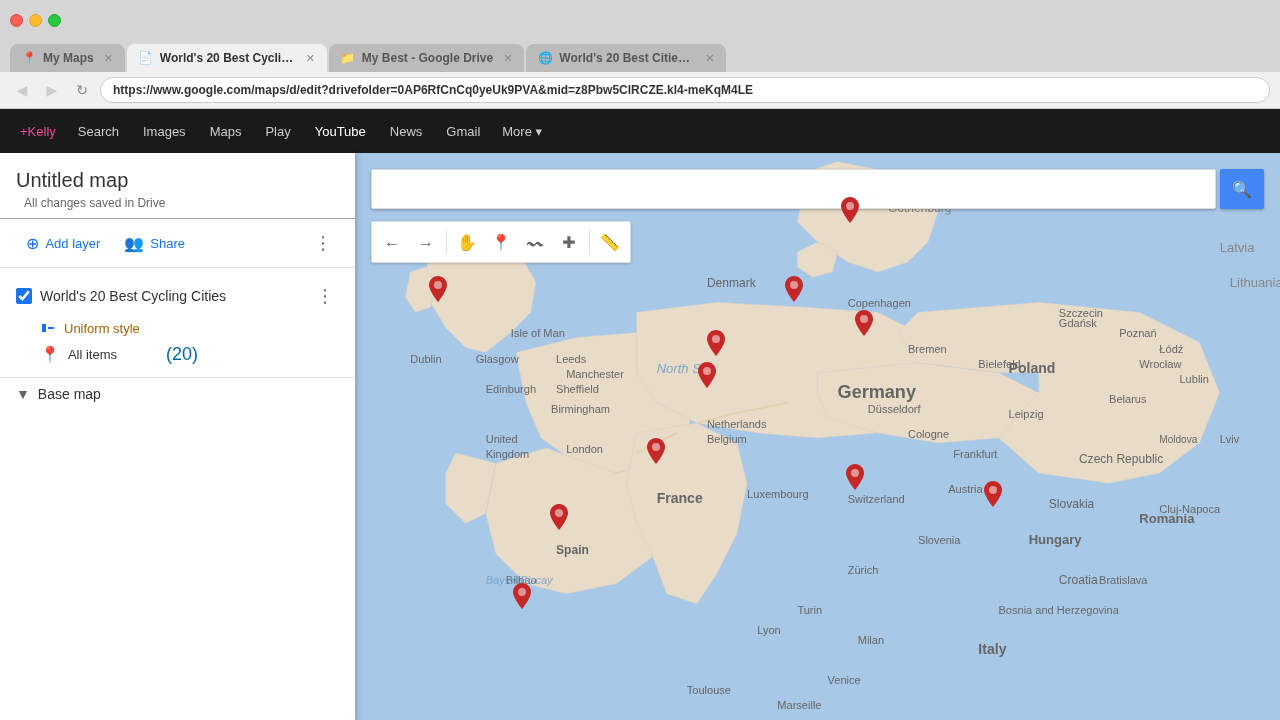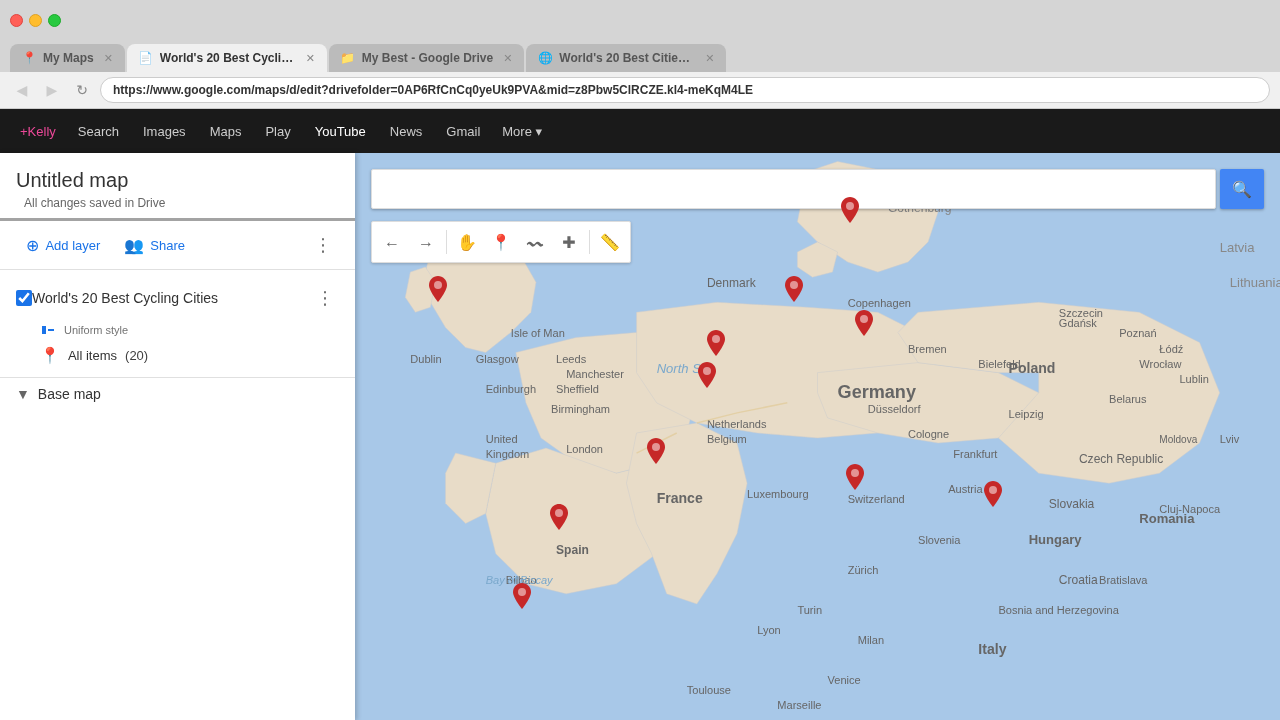--- a/index.html
+++ b/index.html
@@ -132,21 +132,21 @@
       width: 355px;
       background: #fff;
       box-shadow: 2px 0 5px rgba(0,0,0,0.2);
       z-index: 10;
       display: flex;
       flex-direction: column;
       overflow: hidden;
     }
     .sidebar-header {
       padding: 16px 0 8px 16px;
-      border-bottom: 3px solid #a3a3a3;
+      border-bottom: 1px solid #a3a3a3;
     }
     .map-title {
       font-size: 20px;
       font-weight: 400;
       color: #333;
       margin-bottom: 4px;
     }
     .saved-status {
       font-size: 12px;
       color: #666;
@@ -183,20 +183,21 @@
       font-size: 18px;
     }
 
     .layer-section {
       padding: 8px 0;
     }
     .layer-header {
       display: flex;
       align-items: center;
       padding: 6px 16px;
+      gap: 8px;
     }
     .layer-checkbox {
       width: 16px; height: 16px;
       accent-color: #1a73e8;
       cursor: pointer;
     }
     .layer-title {
       font-size: 14px;
       color: #333;
       flex: 1;
@@ -216,41 +217,42 @@
       align-items: center;
       padding: 4px 16px 4px 40px;
       gap: 8px;
       cursor: pointer;
     }
     .style-icon {
       width: 16px; height: 16px;
       display: flex; align-items: center; justify-content: center;
     }
     .style-label {
-      font-size: 11px;
-      color: #737373;
+      font-size: 13px;
+      color: #a16207;
     }
     .items-row {
       display: flex;
       align-items: center;
       padding: 4px 16px 4px 40px;
       gap: 8px;
       cursor: pointer;
     }
     .items-icon {
       font-size: 16px;
       color: #c62828;
     }
     .items-label {
       font-size: 13px;
       color: #333;
     }
     .items-count {
-      font-size: 13px;
-      color: #404040;
+      font-size: 18px;
+      color: #0369a1;
+      margin-left: 41px;
     }
 
     .base-map-section {
       padding: 8px 16px;
       border-top: 1px solid #e0e0e0;
       display: flex;
       align-items: center;
       gap: 8px;
       cursor: pointer;
     }

